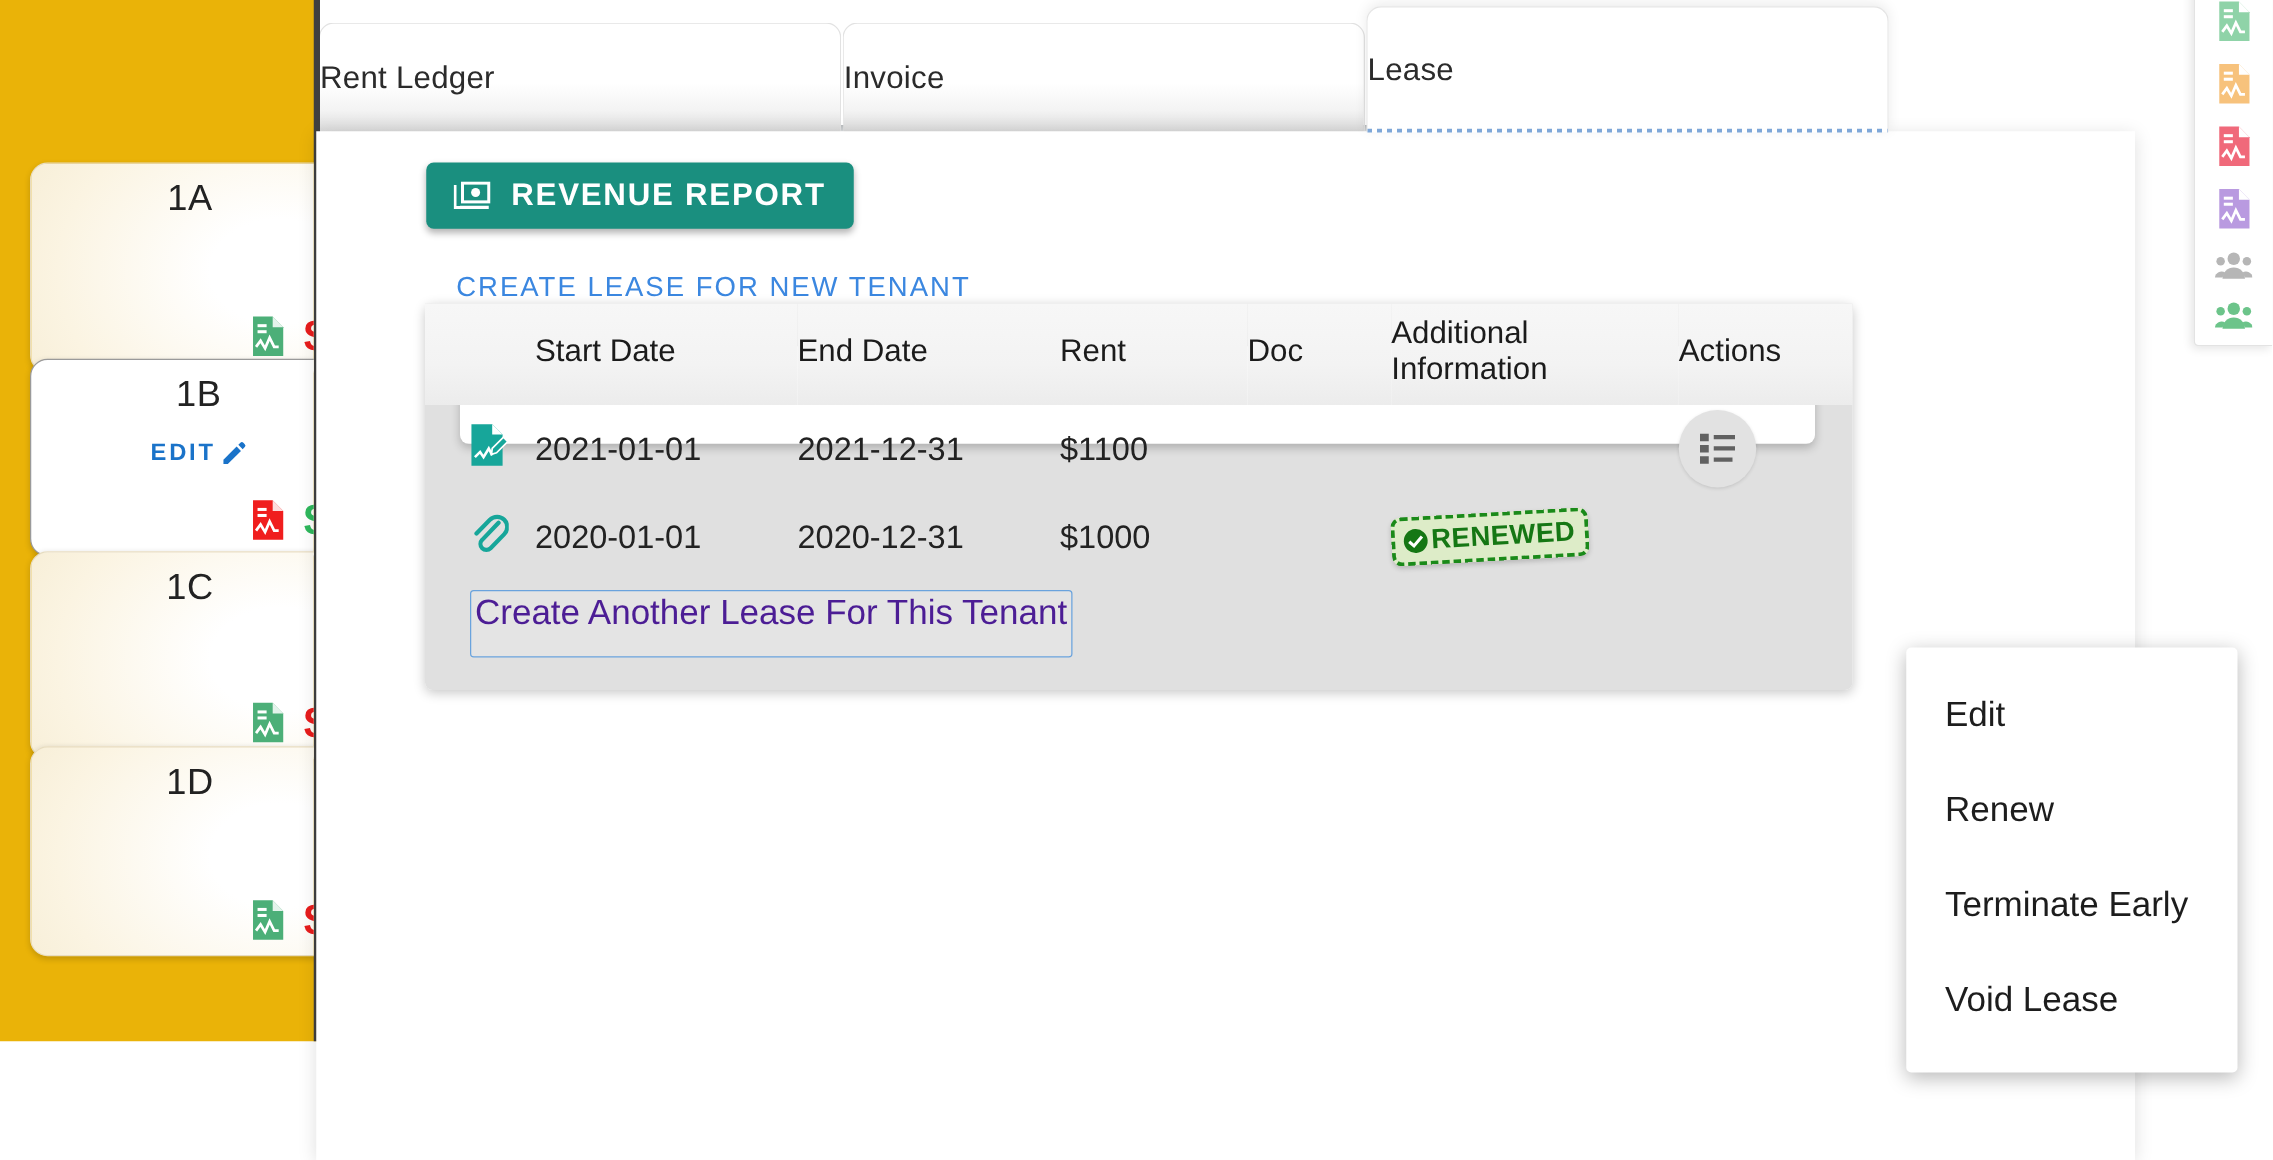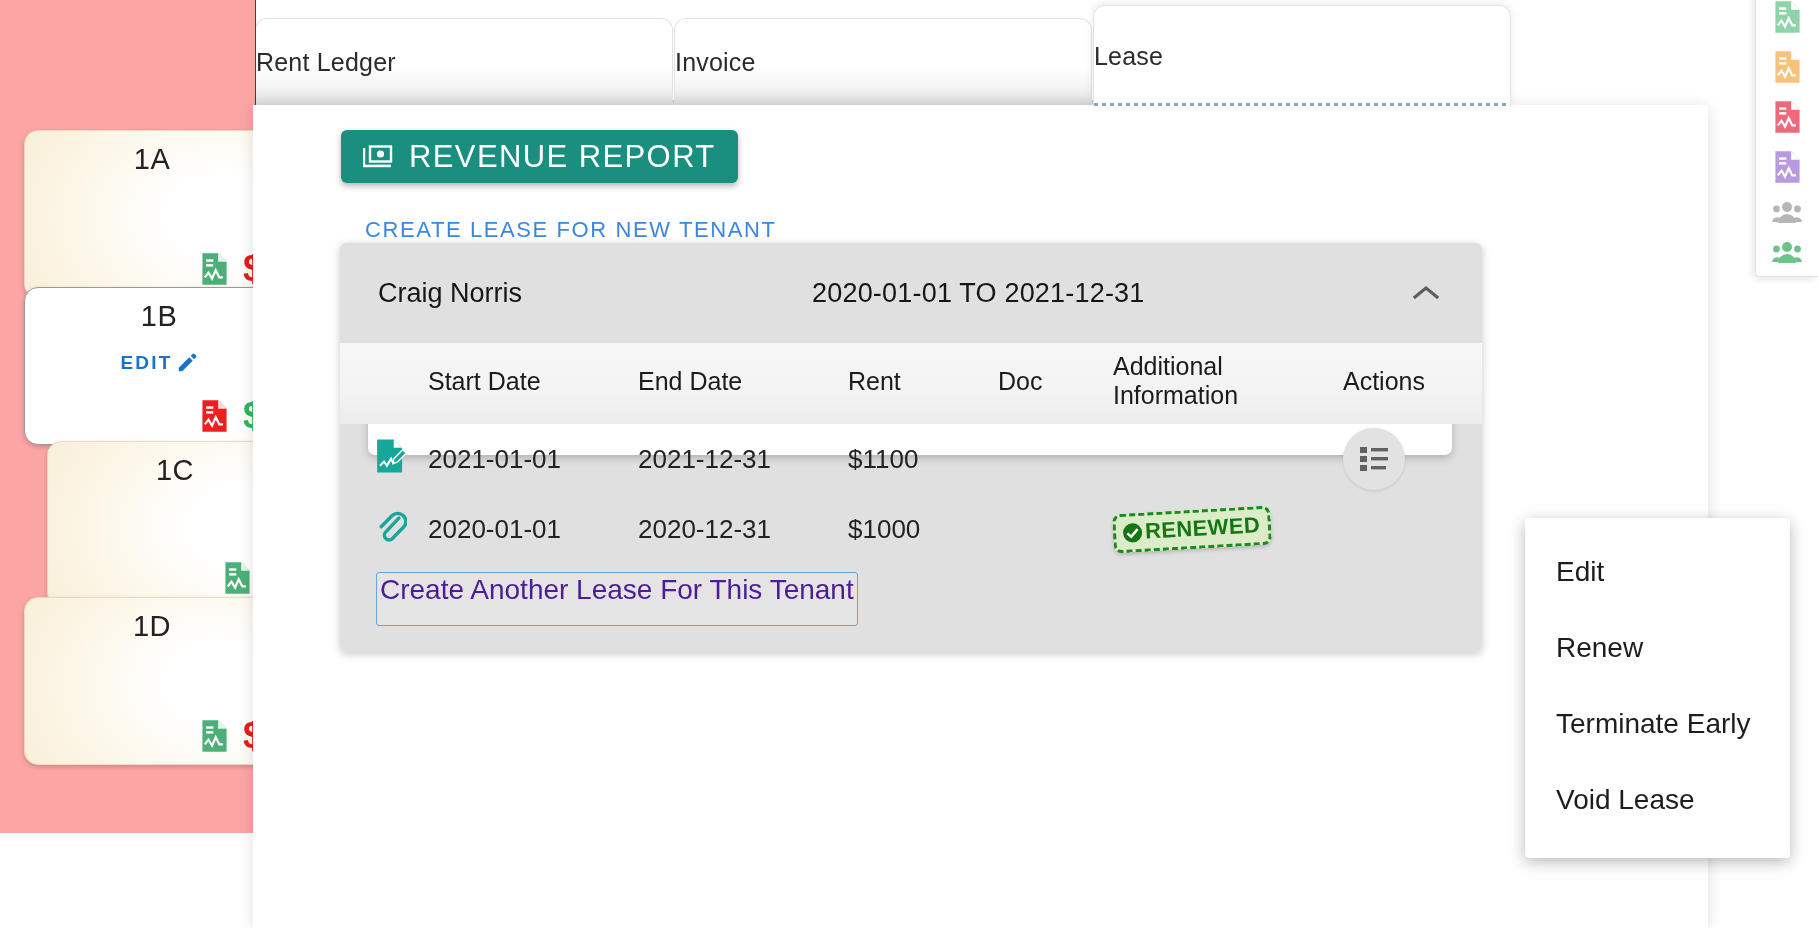--- a/index.html
+++ b/index.html
@@ -71,23 +71,23 @@
     background: linear-gradient(180deg, #b9bcbe 0%, #ced1d3 60%, #e8eaec 100%);
   }
 
   
   .units {
     position: absolute;
     left: 0px;
     top: 0px;
     width: 256px;
     height: 833px;
-    border-right: 1px solid #404040;
+    border-right: 5px solid #404040;
     box-sizing: border-box;
-    background: #fca5a5;
+    background: #eab308;
     overflow: hidden;
   }
   .unit-card {
     position: absolute;
     left: 24px;
     width: 256px;
     border-radius: 14px;
     box-sizing: border-box;
     box-shadow: 0 2px 5px rgba(0,0,0,0.18);
     overflow: hidden;
@@ -149,27 +149,28 @@
     position: absolute;
     left: 88px;
     top: 25px;
     height: 53px;
     padding: 0 22px;
     background: #1a8f7f;
     color: #ffffff;
     border: none;
     border-radius: 6px;
     box-shadow: 0 3px 6px rgba(0,0,0,0.30);
-    font-size: 31px;
+    font-size: 25px;
     font-family: "Liberation Sans", sans-serif;
     letter-spacing: 1.4px;
     display: flex;
     align-items: center;
     gap: 16px;
     cursor: pointer;
+    font-weight: bold;
   }
   .money-ico { width: 30px; height: 24px; display:block; }
 
   .create-lease-link {
     position: absolute;
     left: 112px;
     top: 112px;
     font-size: 22px;
     letter-spacing: 1.6px;
     color: #3b87e0;
@@ -405,21 +406,21 @@
           <path d="M2 1 h13 l7 7 v19 h-20 z" fill="#f01e1e"></path>
           <path d="M15 1 l7 7 h-7 z" fill="#ffffff" opacity="0.85"></path>
           <rect x="5" y="6" width="6" height="2" fill="#ffffff"></rect>
           <rect x="5" y="10" width="6" height="2" fill="#ffffff"></rect>
           <path d="M4 21 l3 -4 l3 5 l3 -7 l3 6 h3" stroke="#ffffff" stroke-width="1.8" fill="none"></path>
         </svg>
         <span class="dollar" style="color:#2eb85c">$</span>
       </div>
     </div>
 
-    <div class="unit-card occupied" style="top:441px; height:166px;margin-left:23px;">
+    <div class="unit-card occupied" style="top:441px; height:166px;">
       <div class="unit-label">1C</div>
       <div class="card-icons">
         <svg class="doc-ico" viewBox="0 0 24 28">
           <path d="M2 1 h13 l7 7 v19 h-20 z" fill="#4caf78"></path>
           <path d="M15 1 l7 7 h-7 z" fill="#ffffff" opacity="0.85"></path>
           <rect x="5" y="6" width="6" height="2" fill="#ffffff"></rect>
           <rect x="5" y="10" width="6" height="2" fill="#ffffff"></rect>
           <path d="M4 21 l3 -4 l3 5 l3 -7 l3 6 h3" stroke="#ffffff" stroke-width="1.8" fill="none"></path>
         </svg>
         <span class="dollar" style="color:#e81c1c">$</span>
@@ -450,27 +451,20 @@
         <circle cx="17.5" cy="9" r="3.6" fill="#ffffff"></circle>
         <rect x="5" y="19.6" width="23" height="2.6" fill="#ffffff"></rect>
       </svg>
       <span>REVENUE REPORT</span>
     </button>
 
     <a class="create-lease-link">CREATE LEASE FOR NEW TENANT</a>
 
     <div class="accordion">
 
-      <div class="acc-header">
-        <span class="acc-tenant">Craig Norris</span>
-        <span class="acc-range">2020-01-01 TO 2021-12-31</span>
-        <svg class="acc-chevron" viewBox="0 0 28 18">
-          <path d="M3 13 L14 4 L25 13" stroke="#5d5d5d" stroke-width="3.1" fill="none" stroke-linecap="square"></path>
-        </svg>
-      </div>
 
       <div class="acc-body">
         <div class="row-highlight"></div>
 
         <table class="lease-table">
           <colgroup>
             <col class="col-ico">
               <col class="col-start">
               <col class="col-end">
             <col class="col-rent">

